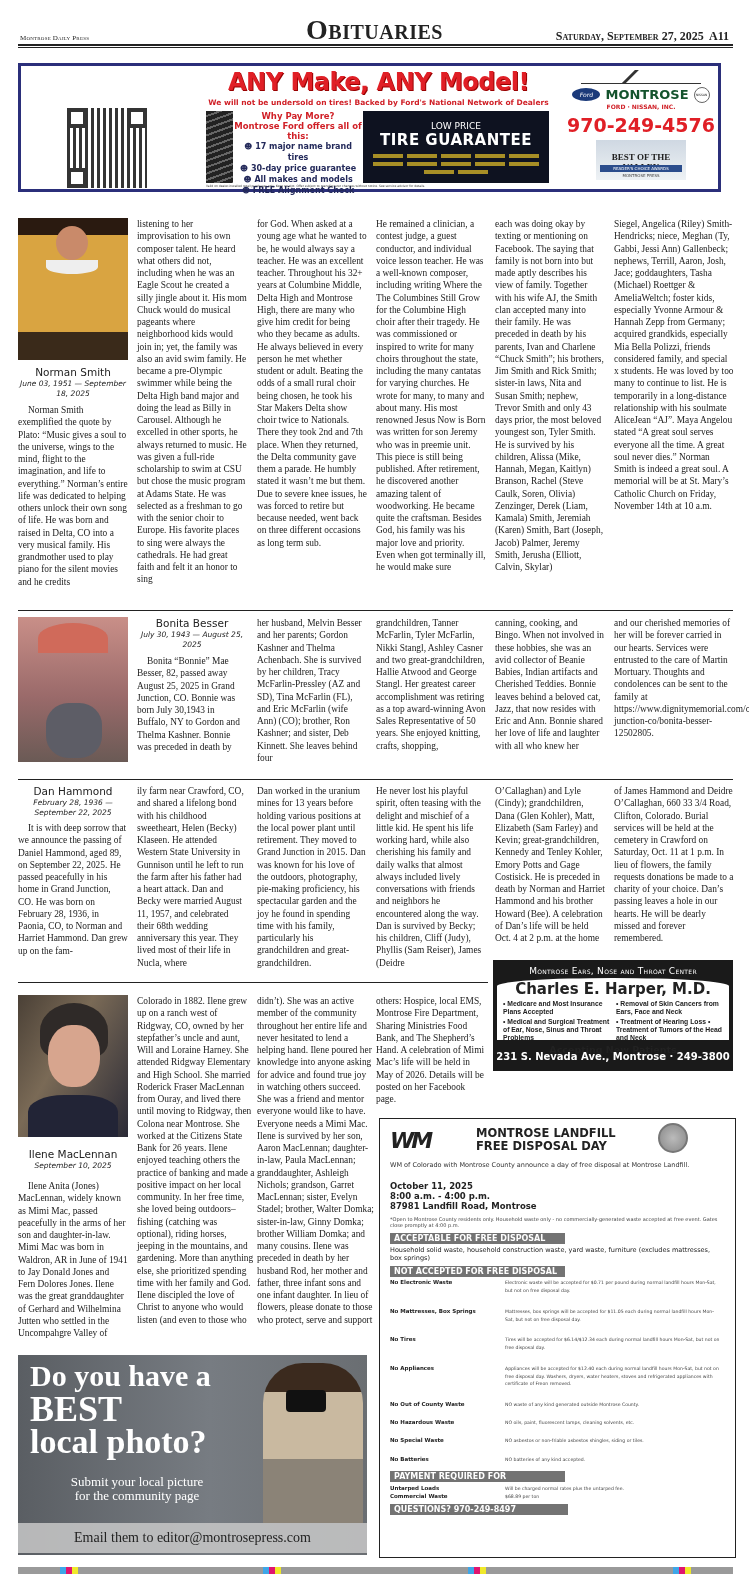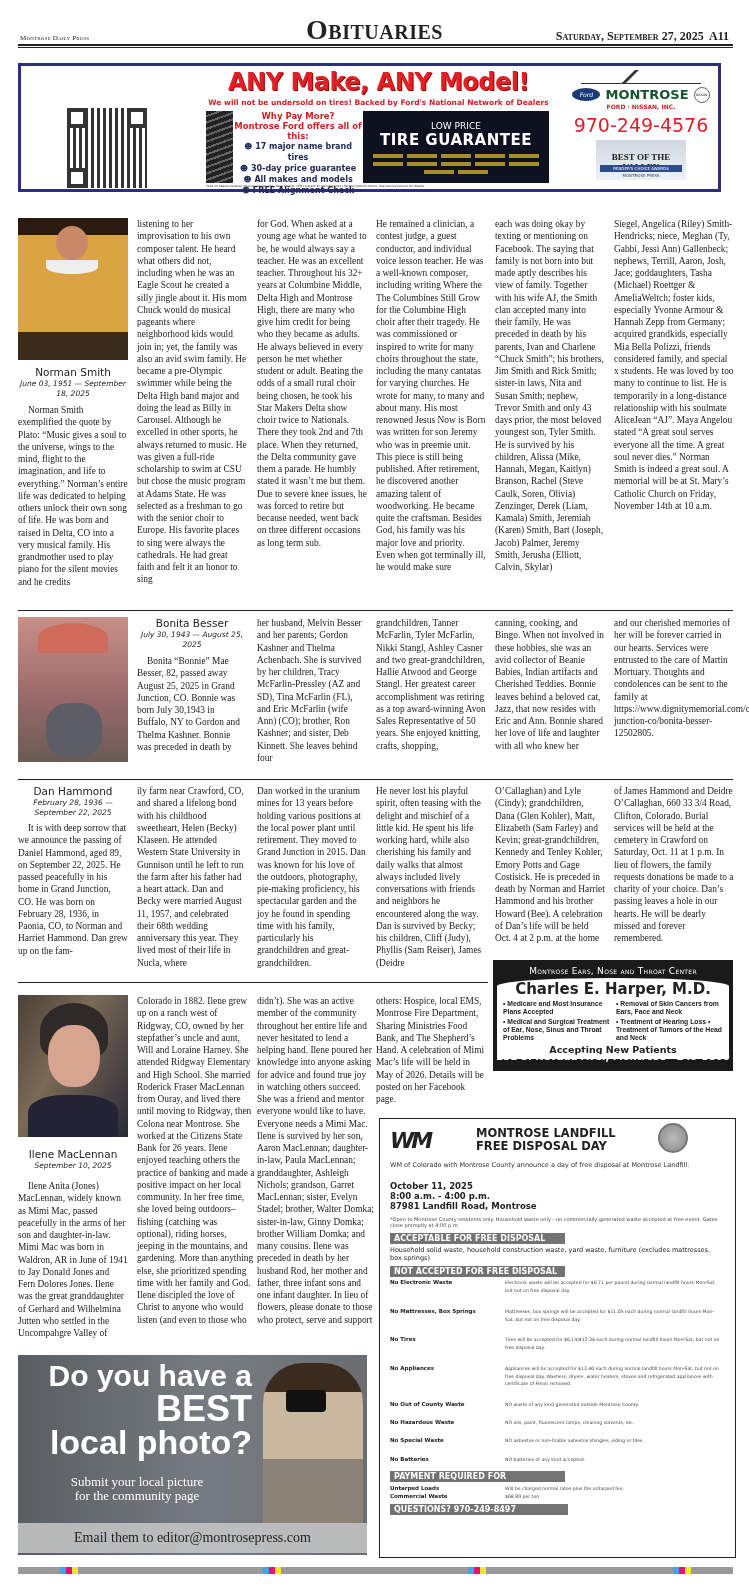--- a/index.html
+++ b/index.html
@@ -26,56 +26,56 @@
 .guar .b{font-size:15px;font-weight:bold;letter-spacing:.5px}
 .logos{display:flex;gap:4px;justify-content:center;margin-top:5px;flex-wrap:wrap;padding:0 6px}
 .logos span{display:block;width:30px;height:4px;background:#e8c32a;opacity:.7}
 .fine{left:185px;top:118px;width:345px;font-size:3px;color:#333;line-height:4px;font-family:"DejaVu Sans",sans-serif}
 .dealer{left:540px;top:2px;width:160px;text-align:center;font-family:"DejaVu Sans",sans-serif}
 .mtns{height:14px;margin:2px auto 0;width:120px;border-bottom:1px solid #333;background:linear-gradient(135deg,transparent 40%,#333 41%,#333 43%,transparent 44%)}
 .dealer .mont{color:#14532d;font-weight:bold;font-size:13px;margin-top:2px}
 .dealer .inc{color:#d01f26;font-size:6px;font-weight:bold}
 .dealer .ford{display:inline-block;width:28px;height:13px;border-radius:50%;background:#1b3a7a;color:#fff;font-size:6px;line-height:13px;vertical-align:middle;font-style:italic}
 .dealer .nis{display:inline-block;width:16px;height:16px;border-radius:50%;border:1px solid #666;font-size:3px;line-height:14px;vertical-align:middle}
-.dealer .phone{color:#e01f26;font-weight:normal;font-size:19px;margin-top:4px}
+.dealer .phone{color:#e01f26;font-weight:bold;font-size:19px;margin-top:4px}
 .botv{margin:4px auto 0;width:90px;height:40px;background:linear-gradient(#cfd8e2,#eef2f5);position:relative}
 .botv .b1{position:absolute;left:0;right:0;top:12px;font-family:"Liberation Serif",serif;font-size:9px;font-weight:bold;color:#222}
 .botv .b2{position:absolute;left:4px;right:4px;top:25px;background:#2b4d8c;color:#fff;font-size:4px;padding:1px 0}
 .botv .b3{position:absolute;left:0;right:0;top:33px;font-size:4px;color:#444}
 
 .body{font-family:"Liberation Serif",serif;font-size:9.4px;line-height:12.25px;color:#222;text-align:left}
 .col{position:absolute}
 .photo{position:absolute}
 .name{font-family:"DejaVu Sans",sans-serif;font-size:10.5px;text-align:center;color:#222}
 .dates{font-family:"DejaVu Sans",sans-serif;font-style:italic;font-size:7.5px;text-align:center;line-height:10px;color:#222}
 .ind{text-indent:10px}
 
 .ent{left:493px;top:960px;width:240px;height:111px;background:#1a1a1a}
 .ent .hd{color:#fff;font-family:"DejaVu Sans",sans-serif;font-size:9px;text-align:center;padding-top:6px;font-variant:small-caps;letter-spacing:.3px}
-.ent .card{position:absolute;left:4px;top:18px;width:232px;height:81px;background:#fff;border-radius:50% 50% 0 0/8px 8px 0 0}
+.ent .card{position:absolute;left:4px;top:18px;width:232px;height:62px;background:#fff;border-radius:50% 50% 0 0/8px 8px 0 0}
 .ent .doc{font-family:"DejaVu Sans",sans-serif;font-weight:bold;text-align:center;font-size:15px;color:#222;margin-top:2px}
 .ent .items{display:grid;grid-template-columns:1fr 1fr;font-family:"Liberation Sans",sans-serif;font-weight:bold;font-size:6.8px;line-height:8px;color:#222;padding:2px 6px 0;gap:2px 6px}
 .ent .acc{font-family:"DejaVu Sans",sans-serif;font-weight:bold;text-align:center;font-size:9.5px;color:#222;margin-top:2px}
 .ent .addr{position:absolute;left:0;right:0;top:91px;text-align:center;color:#fff;font-family:"DejaVu Sans",sans-serif;font-size:10px;font-weight:bold}
 
 .wm{left:379px;top:1118px;width:357px;height:440px;border:1.5px solid #222;background:#fff;font-family:"DejaVu Sans",sans-serif;color:#222}
 .wm .logo{position:absolute;left:10px;top:9px;font-size:22px;font-weight:bold;letter-spacing:-3px;font-style:italic}
 .wm .ttl{position:absolute;left:96px;top:8px;font-size:11.5px;font-weight:bold;line-height:13px}
 .wm .seal{position:absolute;left:278px;top:4px;width:30px;height:30px;border-radius:50%;border:2px solid #777;background:radial-gradient(#bbb,#888)}
 .wm .intro{position:absolute;left:10px;top:42px;width:330px;font-size:6.5px;line-height:8px;color:#333}
 .wm .when{position:absolute;left:10px;top:62px;font-size:8.5px;font-weight:bold;line-height:10px}
 .wm .note{position:absolute;left:10px;top:97px;width:330px;font-size:5px;line-height:6px;color:#444}
 .wm .bar{position:absolute;left:10px;background:#737373;color:#fff;font-size:8px;font-weight:bold;padding:1px 4px;width:175px}
 .wm .acc{position:absolute;left:10px;top:127px;width:330px;font-size:6.5px;line-height:8px}
 .wm .row{position:absolute;left:10px;width:330px;display:flex;font-size:5.2px;line-height:7.5px}
 .wm .row .k{width:115px;font-weight:bold;font-size:5.5px}
 .wm .row .v{flex:1;color:#444;font-size:4.6px}
 
 .photoad{left:18px;top:1355px;width:349px;height:200px;background:linear-gradient(90deg,#5a5e63,#777c82 55%,#6a6e72);overflow:hidden}
-.photoad .h{position:absolute;left:4px;top:6px;width:230px;text-align:right;color:#fff;font-family:Liberation Sans, sans-serif;font-weight:bold;line-height:30px}
+.photoad .h{position:absolute;left:12px;top:6px;width:230px;text-align:left;color:#fff;font-family:Liberation Serif, serif;font-weight:bold;line-height:30px}
 .photoad .sub{position:absolute;left:4px;top:120px;width:230px;text-align:center;color:#fff;font-size:13px;line-height:14px;font-family:"Liberation Serif",serif}
 .photoad .em{position:absolute;left:0;right:0;top:168px;height:30px;background:rgba(200,200,200,.85);text-align:center;font-size:14px;line-height:30px;color:#222;font-family:"Liberation Serif",serif}
 .photoad .man{position:absolute;left:245px;top:8px;width:100px;height:160px;background:linear-gradient(#3b2a1e 0 18%,#c9b9a0 18% 60%,#8b8377 60%);border-radius:40px 40px 0 0}
 .photoad .cam{position:absolute;left:268px;top:35px;width:40px;height:22px;background:#111;border-radius:4px}
 
 .cmyk{left:18px;top:1567px;width:715px;height:7px;background:#9a9a9a}
 .sw{position:absolute;top:0;width:6px;height:7px}
 </style>
 </head>
 <body>

